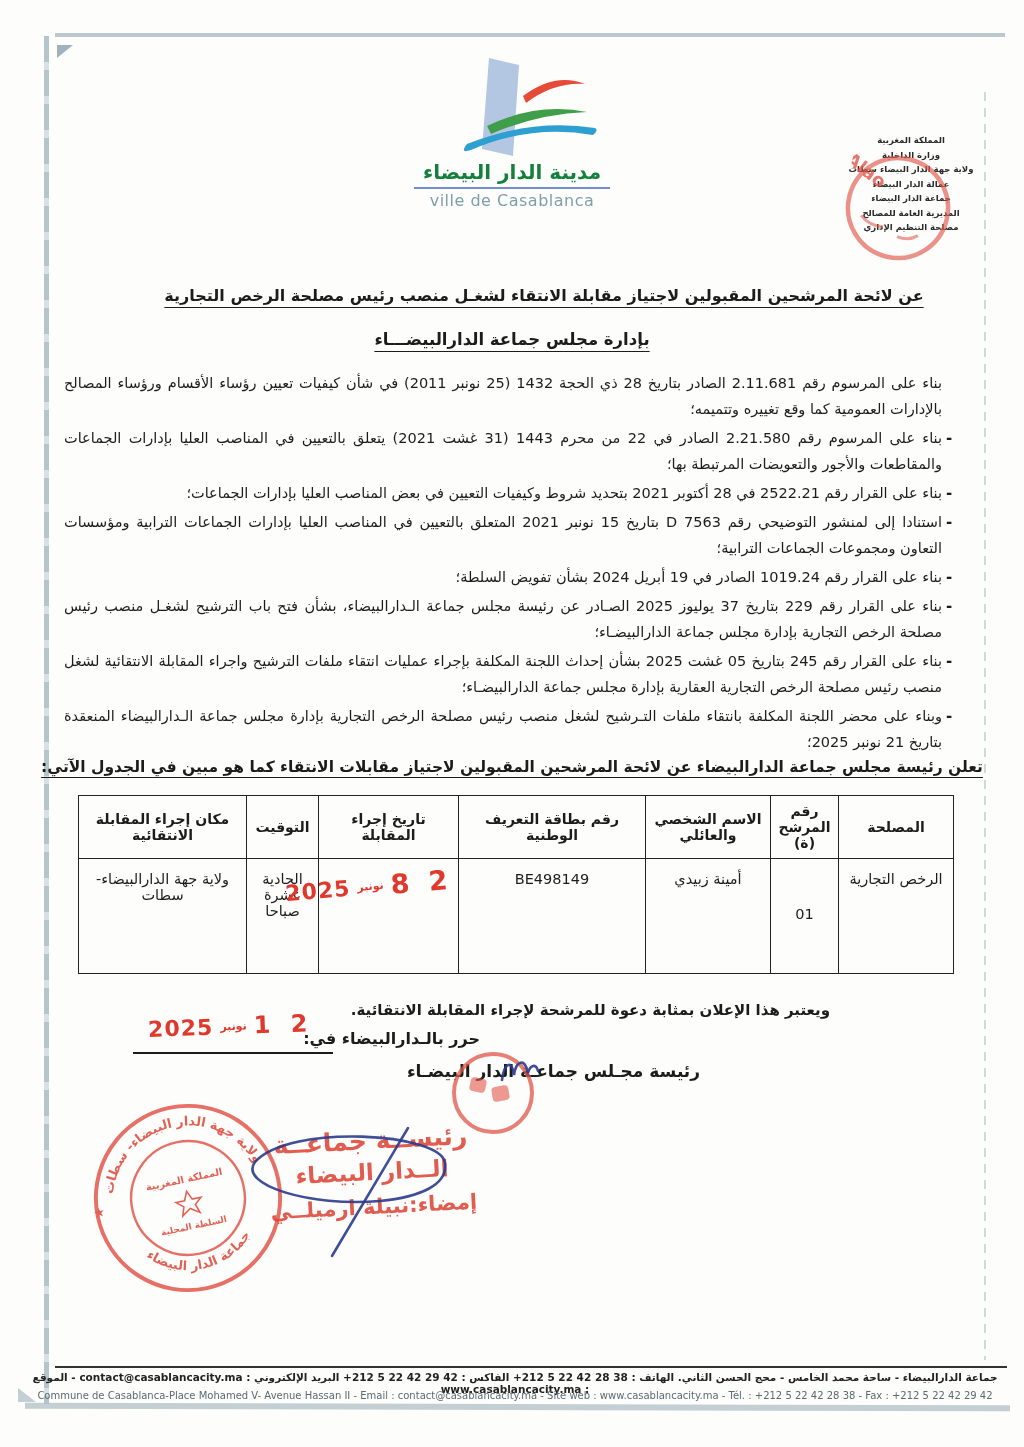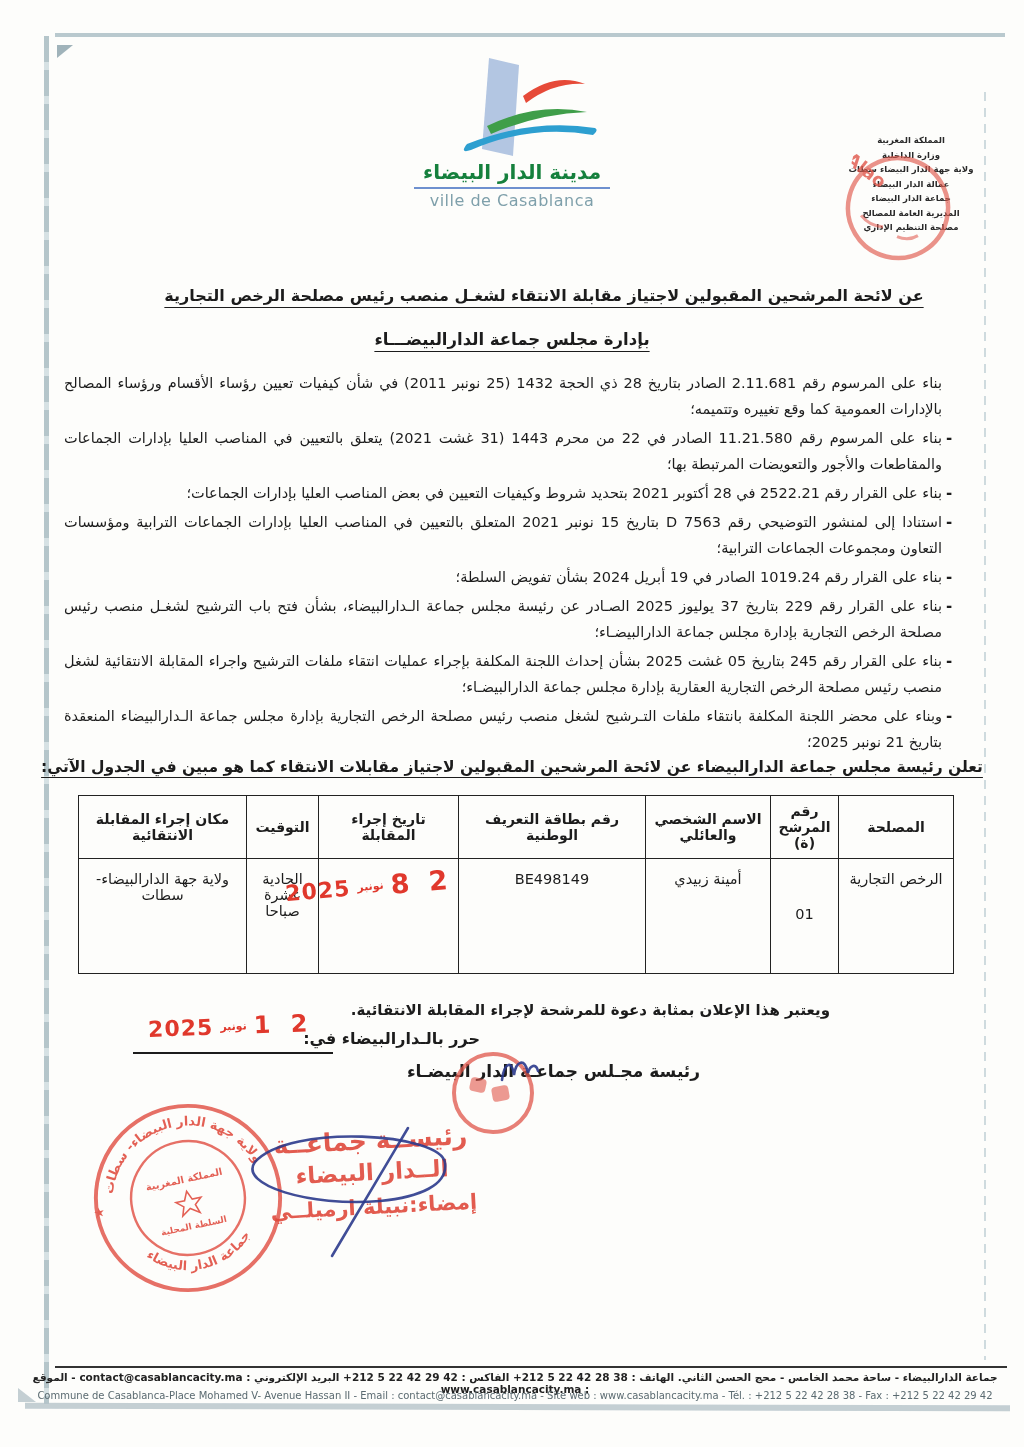--- a/index.html
+++ b/index.html
@@ -127,21 +127,21 @@
   <div class="sub1">عن لائحة المرشحين المقبولين لاجتياز مقابلة الانتقاء لشغـل منصب رئيس مصلحة الرخص التجارية</div>
   <div class="sub2">بإدارة مجلس جماعة الدارالبيضـــاء</div>
 
   <div class="paras">
     <div class="para">
       <span class="dash"></span>
       <span class="ptxt">بناء على المرسوم رقم 2.11.681 الصادر بتاريخ 28 ذي الحجة 1432 (25 نونبر 2011) في شأن كيفيات تعيين رؤساء الأقسام ورؤساء المصالح بالإدارات العمومية كما وقع تغييره وتتميمه؛</span>
     </div>
     <div class="para">
       <span class="dash">-</span>
-      <span class="ptxt">بناء على المرسوم رقم 11.21.580 الصادر في 22 من محرم 1443 (31 غشت 2021) يتعلق بالتعيين في المناصب العليا بإدارات الجماعات والمقاطعات والأجور والتعويضات المرتبطة بها؛</span>
+      <span class="ptxt">بناء على المرسوم رقم 2.21.580 الصادر في 22 من محرم 1443 (31 غشت 2021) يتعلق بالتعيين في المناصب العليا بإدارات الجماعات والمقاطعات والأجور والتعويضات المرتبطة بها؛</span>
     </div>
     <div class="para">
       <span class="dash">-</span>
       <span class="ptxt">بناء على القرار رقم 2522.21 في 28 أكتوبر 2021 بتحديد شروط وكيفيات التعيين في بعض المناصب العليا بإدارات الجماعات؛</span>
     </div>
     <div class="para">
       <span class="dash">-</span>
       <span class="ptxt">استنادا إلى لمنشور التوضيحي رقم D 7563 بتاريخ 15 نونبر 2021 المتعلق بالتعيين في المناصب العليا بإدارات الجماعات الترابية ومؤسسات التعاون ومجموعات الجماعات الترابية؛</span>
     </div>
     <div class="para">

